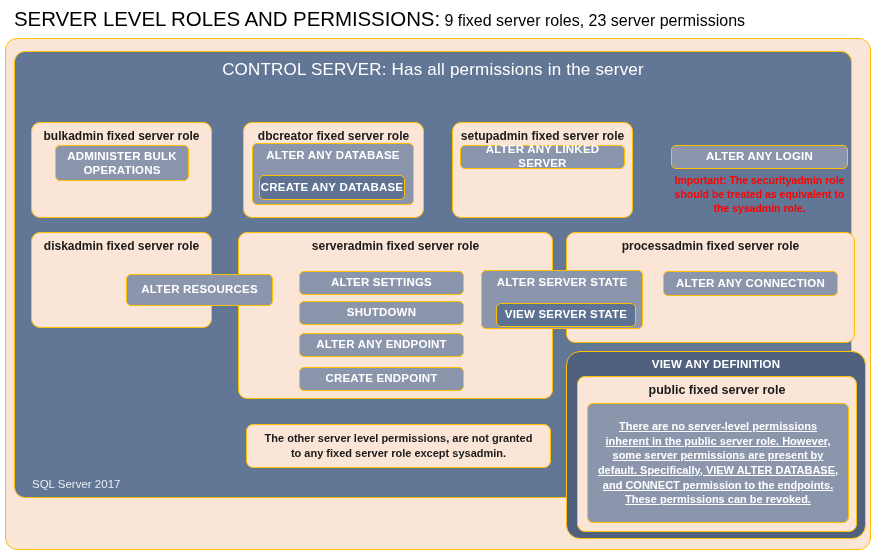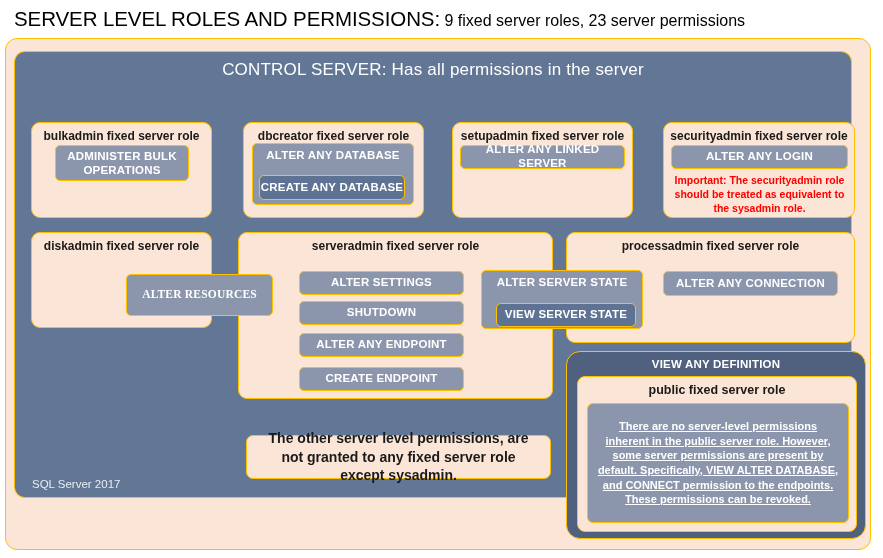--- a/index.html
+++ b/index.html
@@ -94,26 +94,25 @@
   }
 
   
   .note{
     position:absolute;
     background:#fbe5d6;
     border:1.4px solid #ffc000;
     border-radius:7px;
     box-sizing:border-box;
     color:#1a1a1a;
-    font-size:14px;font-weight:bold;
+    font-size:11px;font-weight:bold;
     text-align:center;
     line-height:1.35;
     display:flex;align-items:center;justify-content:center;
     padding:0 16px;
-    margin-top:11px;
   }
 
   
   .viewdef{
     position:absolute;left:566px;top:351px;width:300px;height:188px;
     background:#4f617f;
     border:1.4px solid #ffc000;
     border-radius:14px;
     box-sizing:border-box;
   }
@@ -171,23 +170,20 @@
   </div>
 
   <div class="role" style="left:243px;top:122px;width:181px;height:96px;">
     <div class="role-label">dbcreator fixed server role</div>
   </div>
 
   <div class="role" style="left:452px;top:122px;width:181px;height:96px;">
     <div class="role-label">setupadmin fixed server role</div>
   </div>
 
-  <div class="role" style="left:663px;top:122px;width:192px;height:96px;">
-    <div class="role-label">securityadmin  fixed server role</div>
-  </div>
 
   <div class="role" style="left:31px;top:232px;width:181px;height:96px;">
     <div class="role-label">diskadmin  fixed server role</div>
   </div>
 
   <div class="role" style="left:238px;top:232px;width:315px;height:167px;">
     <div class="role-label">serveradmin fixed server role</div>
   </div>
 
   <div class="role" style="left:566px;top:232px;width:289px;height:111px;">
@@ -197,21 +193,21 @@
   <div class="perm two-line" style="left:55px;top:145px;width:134px;height:36px;">ADMINISTER  BULK OPERATIONS</div>
 
   <div class="perm" style="left:252px;top:143px;width:162px;height:62px;align-items:flex-start;padding-top:5px;">ALTER ANY DATABASE</div>
   <div class="perm dark" style="left:259px;top:175px;width:146px;height:25px;">CREATE  ANY DATABASE</div>
 
   <div class="perm" style="left:671px;top:145px;width:177px;height:24px;">ALTER ANY LOGIN</div>
 
   <div class="perm" style="left:460px;top:145px;width:165px;height:24px;">ALTER ANY LINKED SERVER</div>
   <div class="warn" style="left:666px;top:174px;width:187px;">Important:  The securityadmin role should  be treated as equivalent to the sysadmin role.</div>
 
-  <div class="perm" style="left:126px;top:274px;width:147px;height:42px;font-family:Liberation Serif, serif;">ALTER RESOURCES</div>
+  <div class="perm" style="left:126px;top:274px;width:147px;height:32px;">ALTER RESOURCES</div>
 
   <div class="perm" style="left:299px;top:271px;width:165px;height:24px;">ALTER SETTINGS</div>
   <div class="perm" style="left:299px;top:301px;width:165px;height:24px;">SHUTDOWN</div>
   <div class="perm" style="left:299px;top:333px;width:165px;height:24px;">ALTER ANY ENDPOINT</div>
   <div class="perm" style="left:299px;top:367px;width:165px;height:24px;">CREATE  ENDPOINT</div>
 
   <div class="perm" style="left:481px;top:270px;width:162px;height:59px;align-items:flex-start;padding-top:5px;">ALTER SERVER  STATE</div>
   <div class="perm dark" style="left:496px;top:303px;width:140px;height:24px;">VIEW SERVER  STATE</div>
 
   <div class="perm" style="left:663px;top:271px;width:175px;height:25px;">ALTER ANY CONNECTION</div>

